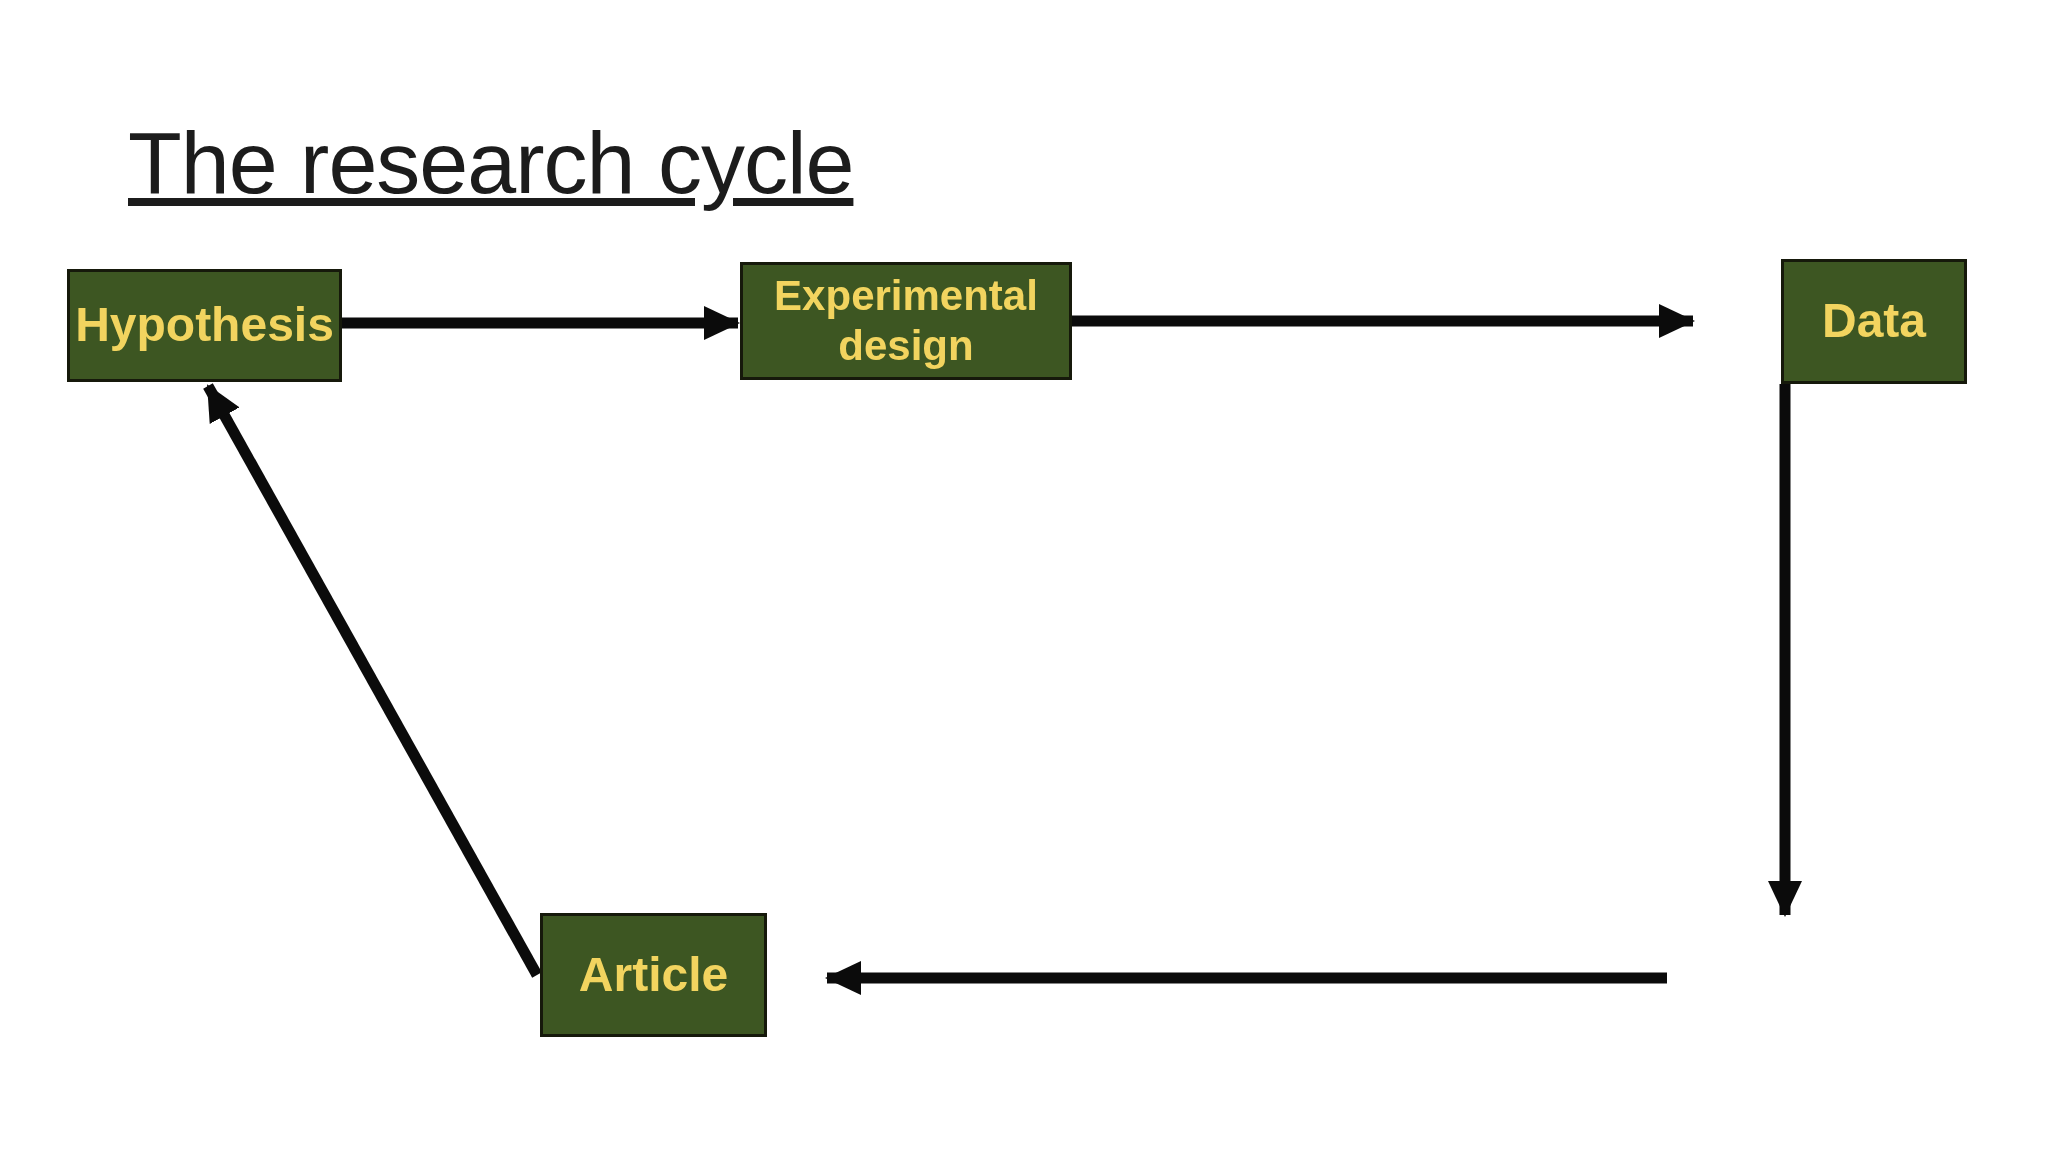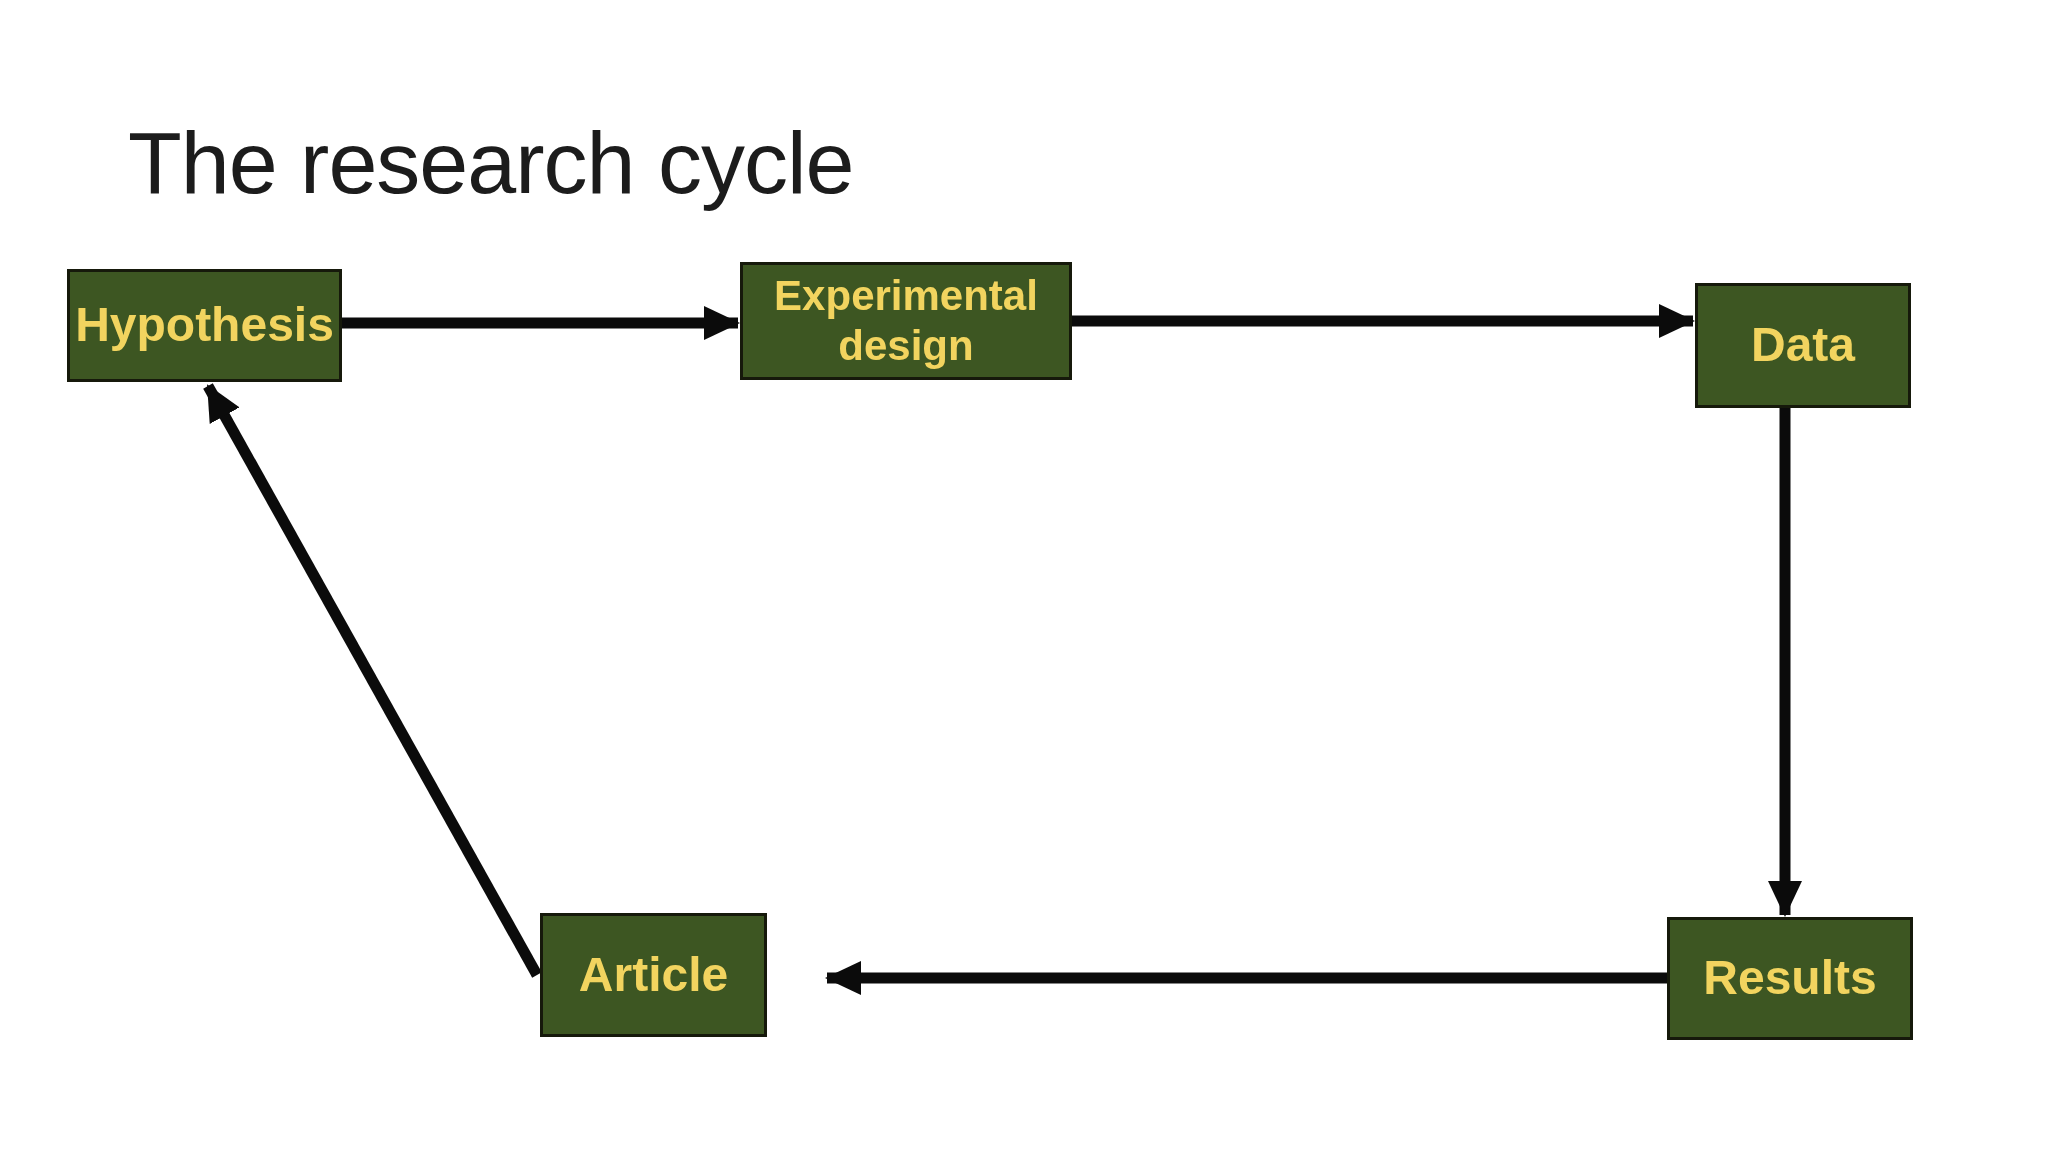--- a/index.html
+++ b/index.html
@@ -18,38 +18,39 @@
   .slide-title {
     position: absolute;
     left: 128px;
     top: 112px;
     font-family: "Liberation Sans", sans-serif;
     font-weight: 300;
     font-size: 88px;
     letter-spacing: -1px;
     color: var(--title-text, #1c1c1c);
     white-space: nowrap;
+    text-decoration: underline;
   }
   .node {
     position: absolute;
     box-sizing: border-box;
     background: var(--node-fill, #3d5622);
     border: 3px solid var(--node-border, #16190b);
     color: var(--node-text, #f2d45f);
     display: flex;
     align-items: center;
     justify-content: center;
     text-align: center;
     font-weight: bold;
     font-size: 48px;
     line-height: 1.18;
   }
   #node-hypothesis          { left: 67px;   top: 269px; width: 275px; height: 113px; }
   #node-experimental-design { left: 740px;  top: 262px; width: 332px; height: 118px; font-size: 42px; padding: 12px 30px; }
-  #node-data                { left: 1695px; top: 259px; width: 216px; height: 125px; margin-top: 24px; }
+  #node-data                { left: 1781px; top: 259px; width: 186px; height: 125px; }
   #node-results             { left: 1667px; top: 917px; width: 246px; height: 123px; }
   #node-article             { left: 540px;  top: 913px; width: 227px; height: 124px; }
   #arrows-layer {
     position: absolute;
     left: 0; top: 0;
     width: 2048px;
     height: 1152px;
     pointer-events: none;
   }
   .edge-line {
@@ -85,21 +86,18 @@
   </div>
 
   <div class="node" id="node-experimental-design">
     <span>Experimental design</span>
   </div>
 
   <div class="node" id="node-data">
     <span>Data</span>
   </div>
 
-  <div class="node" id="node-results">
-    <span>Results</span>
-  </div>
 
   <div class="node" id="node-article">
     <span>Article</span>
   </div>
 
 </div>
 
 </body></html>

